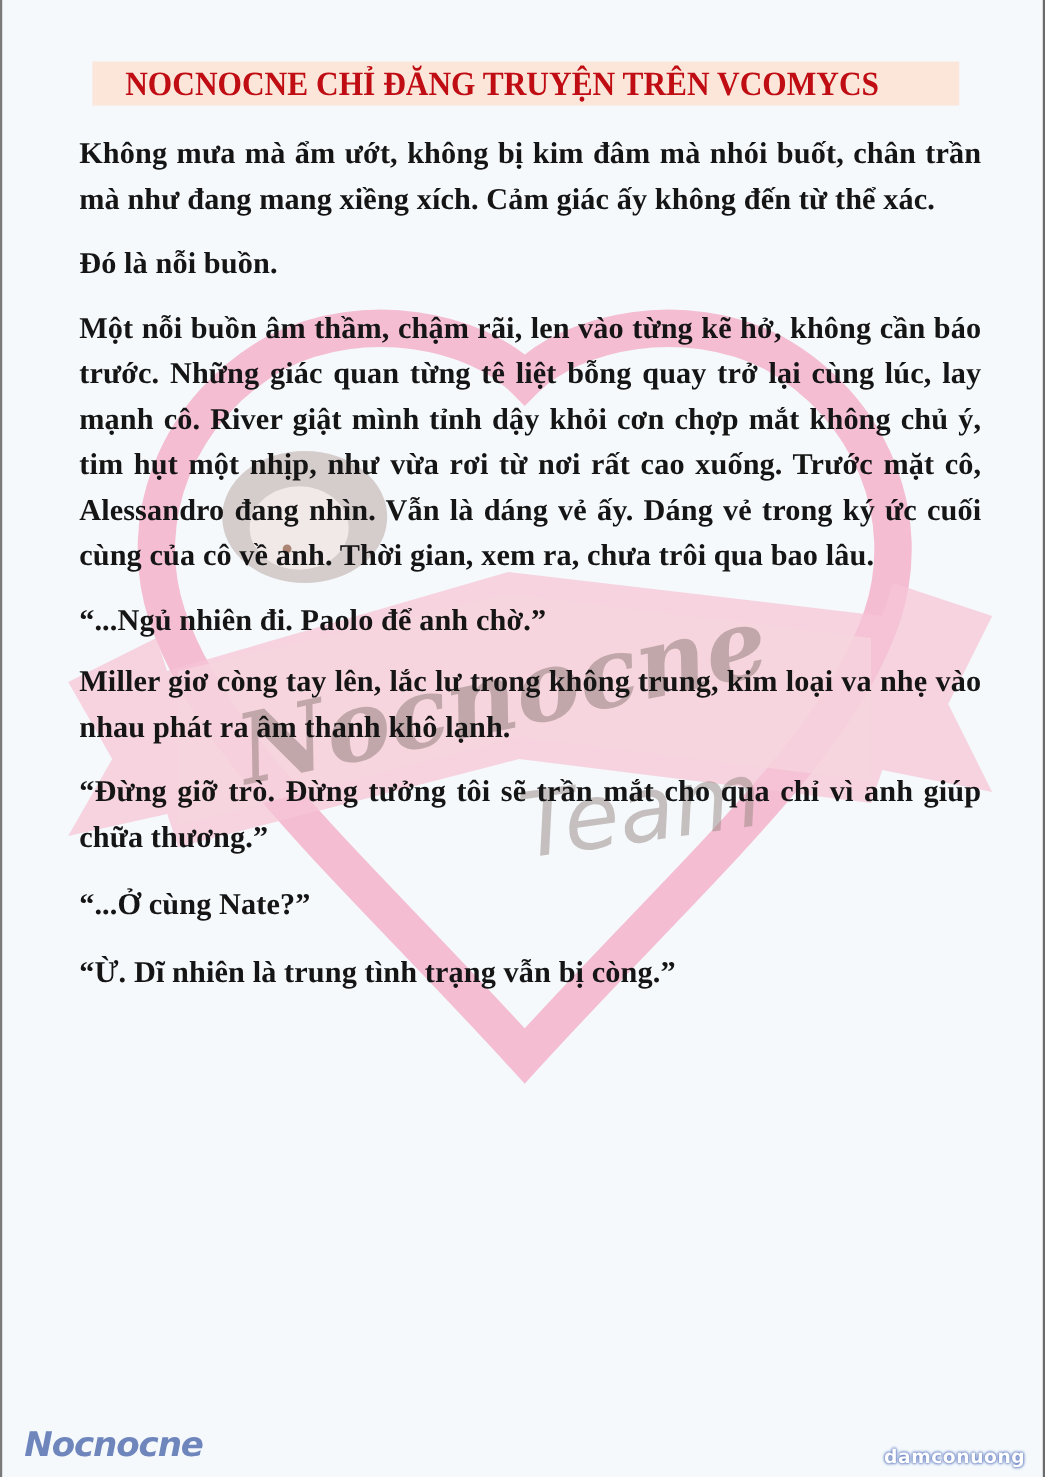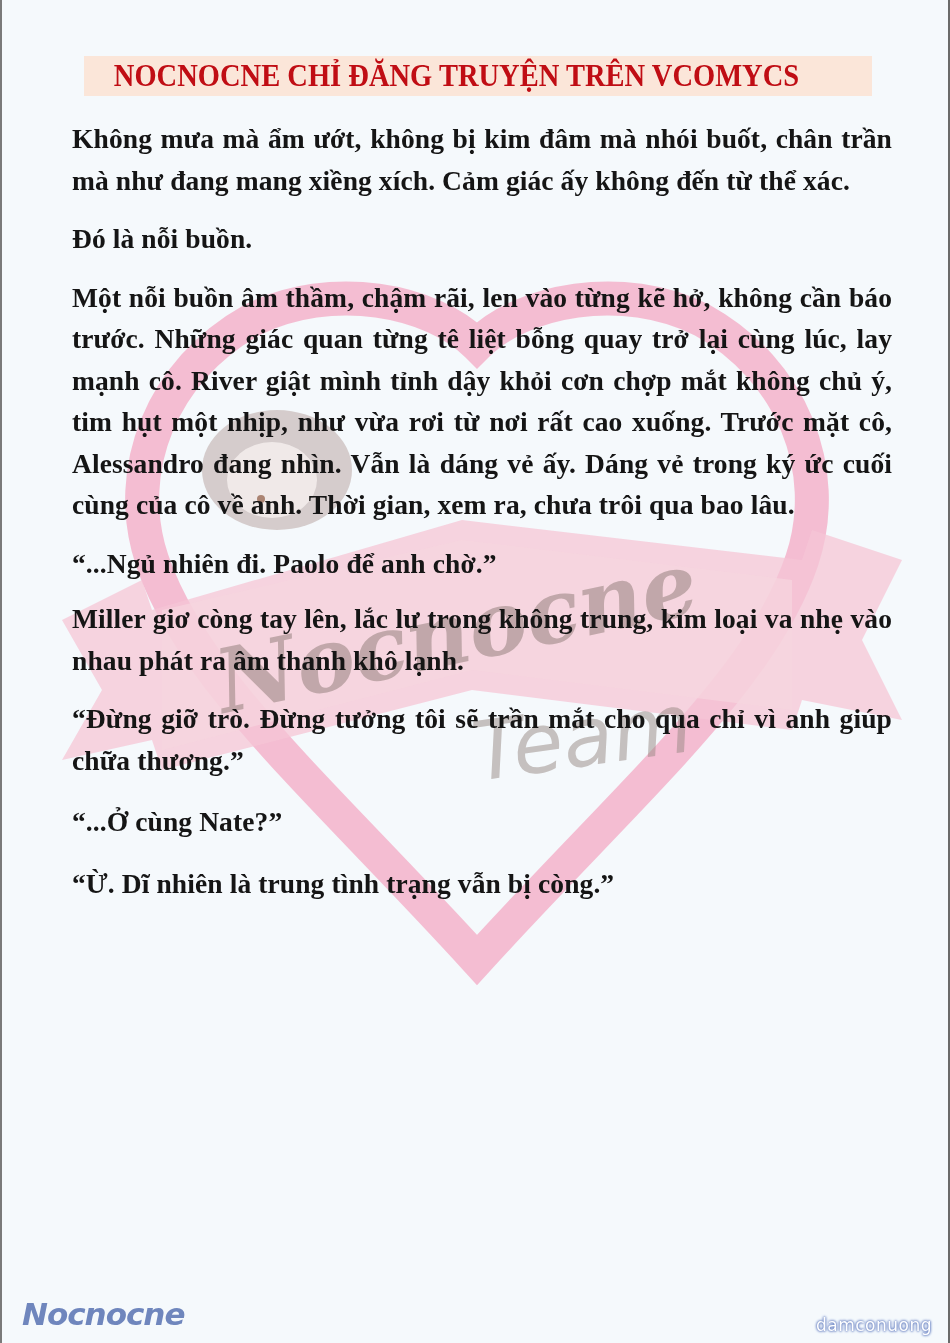--- a/index.html
+++ b/index.html
@@ -91,21 +91,21 @@
       font-weight: bold;
       font-size: 31px;
       color: #6f86bd;
       letter-spacing: -1px;
       z-index: 2;
     }
     .footer-site {
       position: absolute;
       right: 16px; top: 1315px;
       font-family: "DejaVu Sans", sans-serif;
-      font-weight: normal;
+      font-weight: bold;
       font-size: 17px;
       color: #ffffff;
       text-shadow: 0 0 3px #6b84c4, 0 0 3px #6b84c4, 0 0 2px #6b84c4;
       letter-spacing: 0.5px;
       z-index: 2;
     }
   </style>
 </head>
 <body>
 

